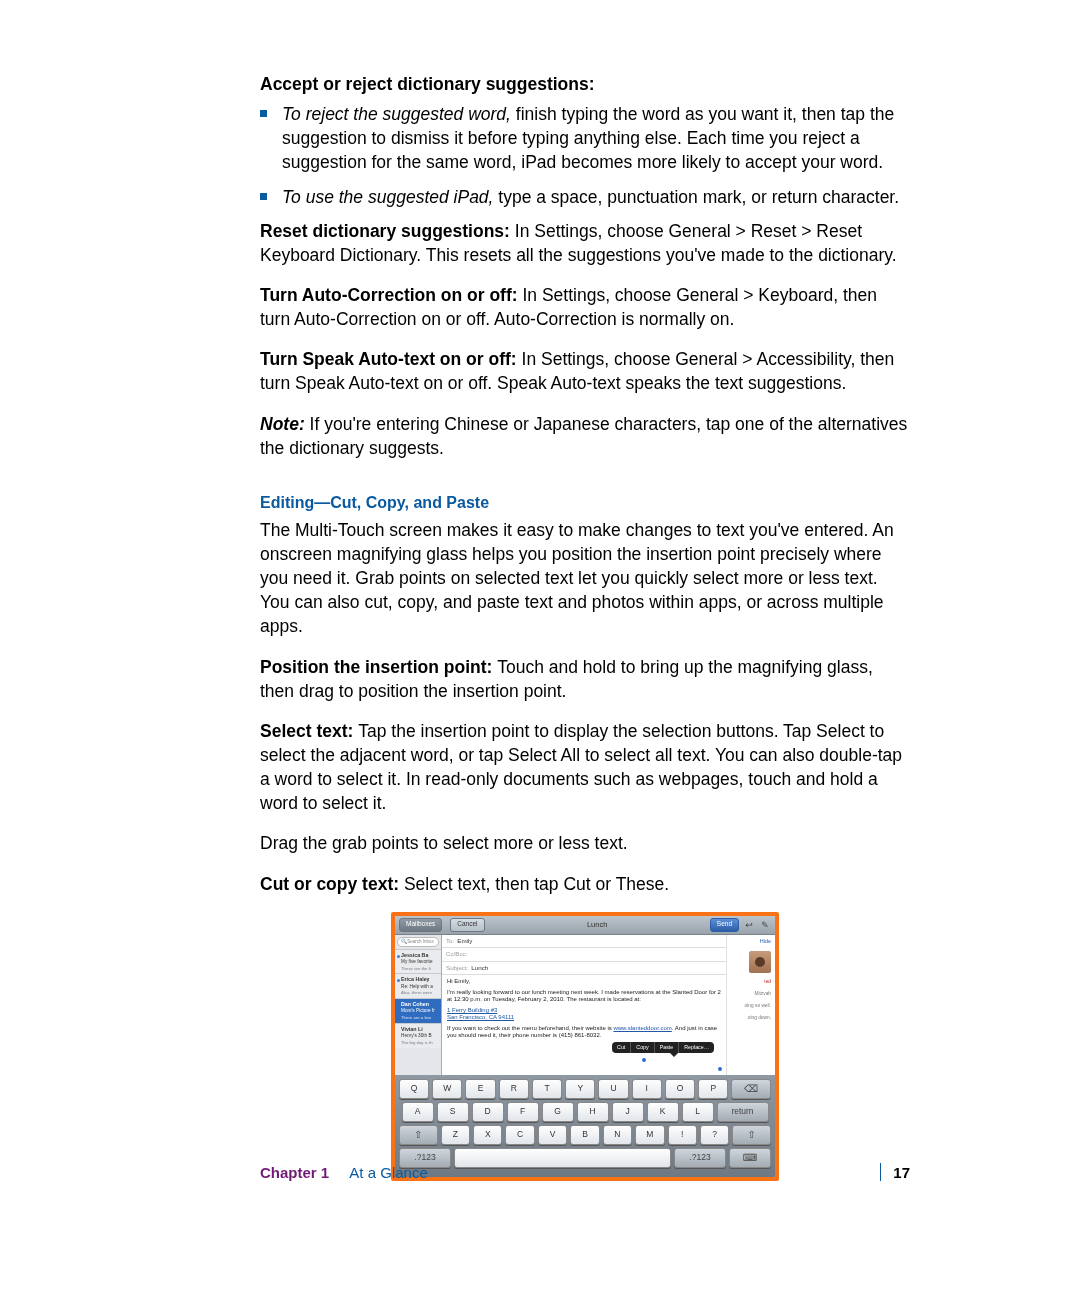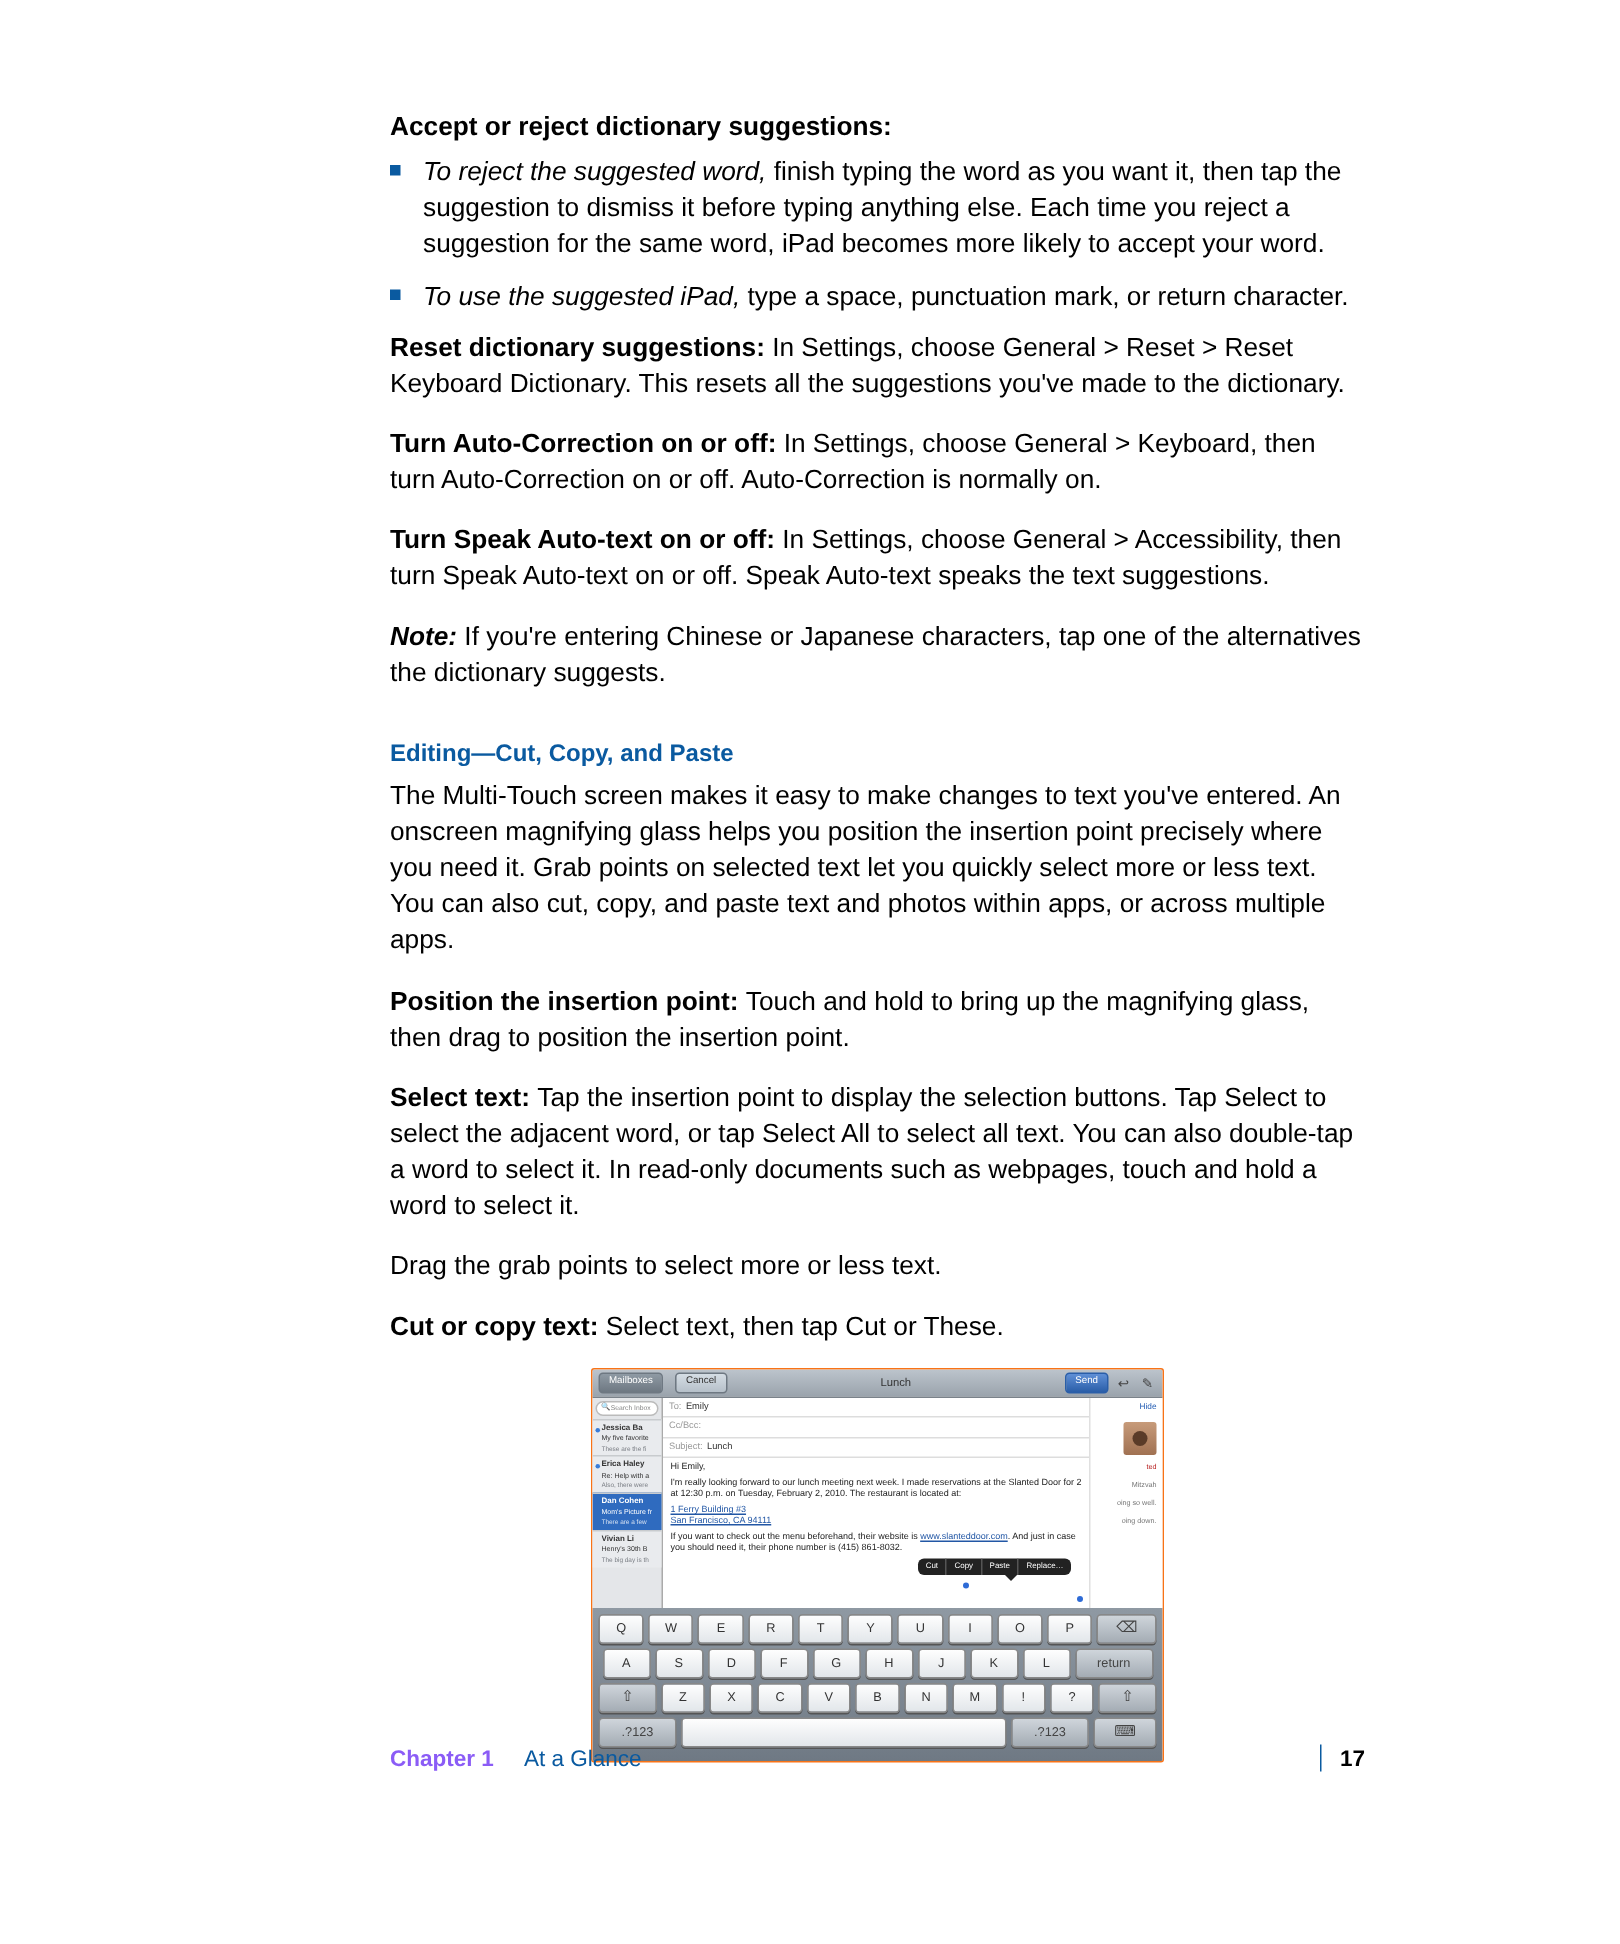--- a/index.html
+++ b/index.html
@@ -56,21 +56,21 @@
     bottom: 115px;
     left: 260px;
     right: 170px;
     font-size: 15px;
     display: flex;
     justify-content: space-between;
     align-items: center;
   }
   .footer .chapter-label {
     font-weight: bold;
-    color: #8b5cf6;
+    color: #701a75;
   }
   .footer .chapter-title {
     color: #0a5aa0;
     margin-left: 16px;
   }
   .footer-right {
     display: flex;
     align-items: center;
     gap: 12px;
   }
@@ -84,21 +84,21 @@
   }
 
   
   .figure-wrap {
     display: flex;
     justify-content: center;
     margin: 10px 0 0 0;
   }
   .ipad {
     width: 380px;
-    border: 1px solid #f97316;
+    border: 4px solid #f97316;
     border-radius: 2px;
     background: #f0f0f0;
     font-size: 7px;
     color: #333;
     overflow: hidden;
   }
   
   .ipad-topbar {
     display: flex;
     align-items: center;

